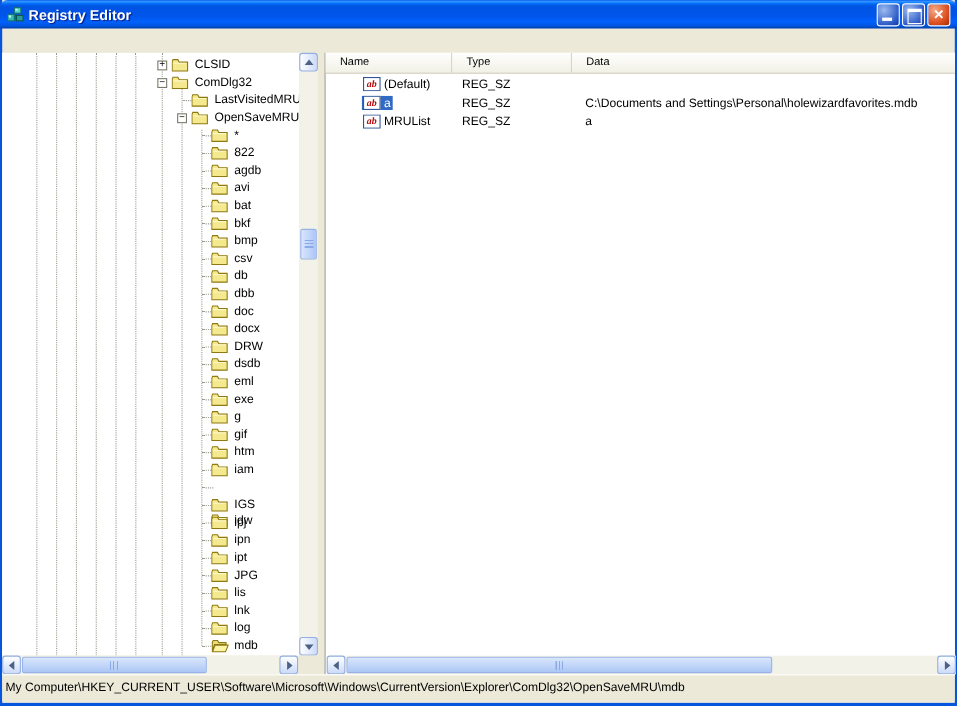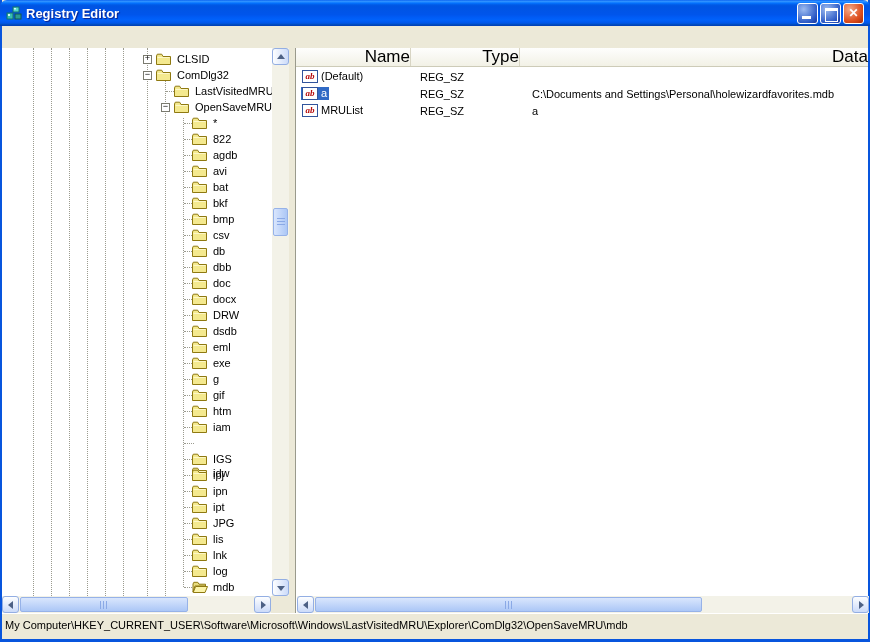--- a/index.html
+++ b/index.html
@@ -56,28 +56,28 @@
              background:repeating-linear-gradient(to bottom,#8AA9E6 0 1px,transparent 1px 3px); }
   .thumb-h { position:absolute; top:1px; height:15px; border:1px solid #96B2E8; border-radius:2px;
              background:linear-gradient(to bottom,#D9E6FD,#ACC7F6); }
   .thumb-h::after { content:""; position:absolute; top:3px; left:50%; margin-left:-4px; width:8px; height:8px;
              background:repeating-linear-gradient(to right,#8AA9E6 0 1px,transparent 1px 3px); }
   .sb-corner { position:absolute; left:270px; top:548px; width:17px; height:17px; background:#ECE9D8; }
   
   .list-pane { position:absolute; left:293px; top:0; width:573px; height:565px; background:#fff;
                border-left:1px solid #9a9a8c; }
   .list-header { position:absolute; left:0; top:0; width:572px; height:19px; display:flex;
-                 background:linear-gradient(to bottom,#FEFEFD,#F2F1E6); border-bottom:1px solid #CDCBB8; font-size:17px;text-align:right; }
+                 background:linear-gradient(to bottom,#FEFEFD,#F2F1E6); border-bottom:1px solid #CDCBB8; font-size:10px; }
   .hcell { padding-left:13px; line-height:18px; border-right:1px solid #D8D5C4; color:#000; }
   .hcell.name { width:115px; } .hcell.type { width:109px; } .hcell.data { flex:1; border-right:none; }
   .list-rows { position:absolute; left:0; top:20px; width:572px; }
   .list-row { position:absolute; left:0; width:572px; height:17px; display:flex; align-items:center; font-size:11px; }
   .cell-name { width:115px; display:flex; align-items:center; padding-left:5px; overflow:hidden; }
   .cell-type { width:109px; padding-left:9px; } .cell-data { flex:1; padding-left:12px; white-space:nowrap; }
-  .name-wrap { display:flex; align-items:flex-start; padding:0 2px 0 1px; }
+  .name-wrap { display:flex; align-items:flex-end; padding:0 2px 0 1px;margin-left:28px; }
   .name-wrap.sel { background:#316AC5; }
   .name-wrap.sel .vname { color:#fff; }
   .ab-icon { width:16px; height:13px; flex:none; margin-right:3px; border:1px solid #31549C; background:#fff;
              color:#B50909; font:bold italic 9px/11px "Liberation Serif",serif; text-align:center; }
   .vname { color:#000; }
   .list-sb { position:absolute; left:1px; top:548px; width:572px; height:17px; background:#F3F2E8; }
   
   .statusbar { position:absolute; left:0; top:613px; width:866px; height:24px; background:#ECE9D8;
                border-top:1px solid #fff; font-size:11px; line-height:23px; padding-left:3px; color:#000;
                white-space:nowrap; overflow:hidden; }
@@ -489,16 +489,16 @@
         <div class="thumb-h" style="left:18px;width:387px"></div>
         <div class="sb-btn" style="left:555px;top:0">
             <div class="tri right"></div>
           </div>
       </div>
     </div>
 
   </div>
 
   <div class="statusbar">
-    <span>My Computer\HKEY_CURRENT_USER\Software\Microsoft\Windows\LastVisitedMRU\Explorer\ComDlg32\OpenSaveMRU\mdb</span>
+    <span>My Computer\HKEY_CURRENT_USER\Software\Microsoft\Windows\CurrentVersion\Explorer\ComDlg32\OpenSaveMRU\mdb</span>
   </div>
 
 </div>
 
 </body></html>

